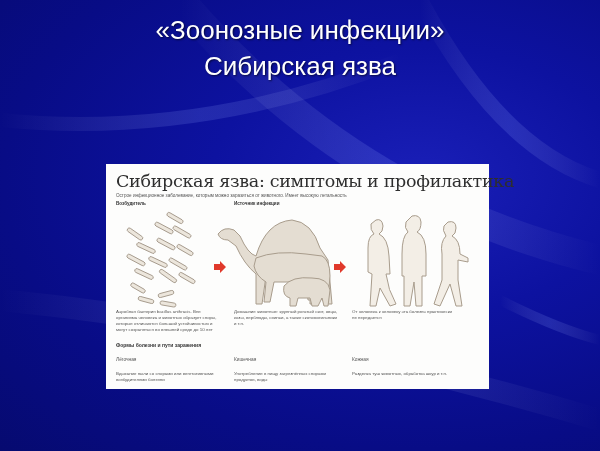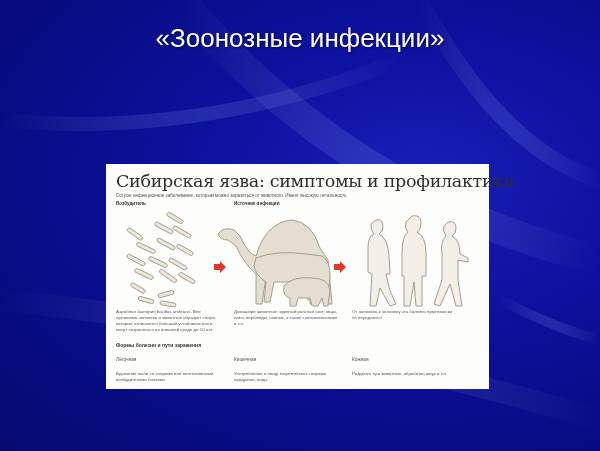--- a/index.html
+++ b/index.html
@@ -7,21 +7,21 @@
     width:600px; height:451px; overflow:hidden; position:relative;
     background: radial-gradient(ellipse at 70% 40%, #1a1fb8 0%, #0d12a0 35%, #080c86 70%, #060a70 100%);
     font-family: "Liberation Sans", sans-serif;
   }
   .streaks { position:absolute; inset:0; pointer-events:none; }
   .slide-title {
     position:absolute; left:0; right:0; top:12px; text-align:center; color:#fff;
     font-family:"Liberation Sans", sans-serif; font-size:26px; line-height:36px;
     text-shadow: 1px 1px 2px rgba(0,0,0,0.6);
   }
-  .slide-title div { margin:8px; }
+  .slide-title div { margin:0; }
   .infographic {
     position:absolute; left:106px; top:164px; width:383px; height:225px;
     background:#fdfdfc; box-sizing:border-box; padding:6px 10px; color:#333;
   }
   .ig-title { font-family:"DejaVu Serif", serif; font-size:17.5px; color:#2e2e2e; letter-spacing:-0.3px; line-height:22px; white-space:nowrap; }
   .ig-sub { font-size:4.6px; color:#555; margin-top:1px; white-space:nowrap; }
   .sec-label { position:absolute; font-size:4.6px; font-weight:bold; color:#333; white-space:nowrap; }
   .desc { position:absolute; font-size:4.4px; line-height:6px; color:#555; }
   .forms-title { position:absolute; left:10px; top:178px; font-size:5px; font-weight:bold; color:#333; }
   .form-name { position:absolute; top:193px; font-size:4.8px; color:#555; }
@@ -41,20 +41,21 @@
   </defs>
   <path d="M180 0 Q 350 200 600 260" stroke="url(#st)" stroke-width="30" fill="none"></path>
   <path d="M0 300 Q 300 330 600 420" stroke="url(#st)" stroke-width="22" fill="none"></path>
   <path d="M420 0 Q 500 150 600 180" stroke="url(#st)" stroke-width="16" fill="none"></path>
   <path d="M0 120 Q 200 140 400 60" stroke="url(#st)" stroke-width="14" fill="none"></path>
   <path d="M500 300 Q 560 330 600 340" stroke="url(#st)" stroke-width="10" fill="none"></path>
 </svg>
 
 <div class="slide-title">
   <div>«Зоонозные инфекции»</div>
+  <div>Сибирская язва</div>
 </div>
 
 <div class="infographic">
   <div class="ig-title">Сибирская язва: симптомы и профилактика</div>
   <div class="ig-sub">Острое инфекционное заболевание, которым можно заразиться от животного. Имеет высокую летальность</div>
 
   <div class="sec-label" style="left:10px;top:37px;">Возбудитель</div>
   <div class="sec-label" style="left:128px;top:37px;">Источник инфекции</div>
 
   <svg class="art" width="383" height="225">

